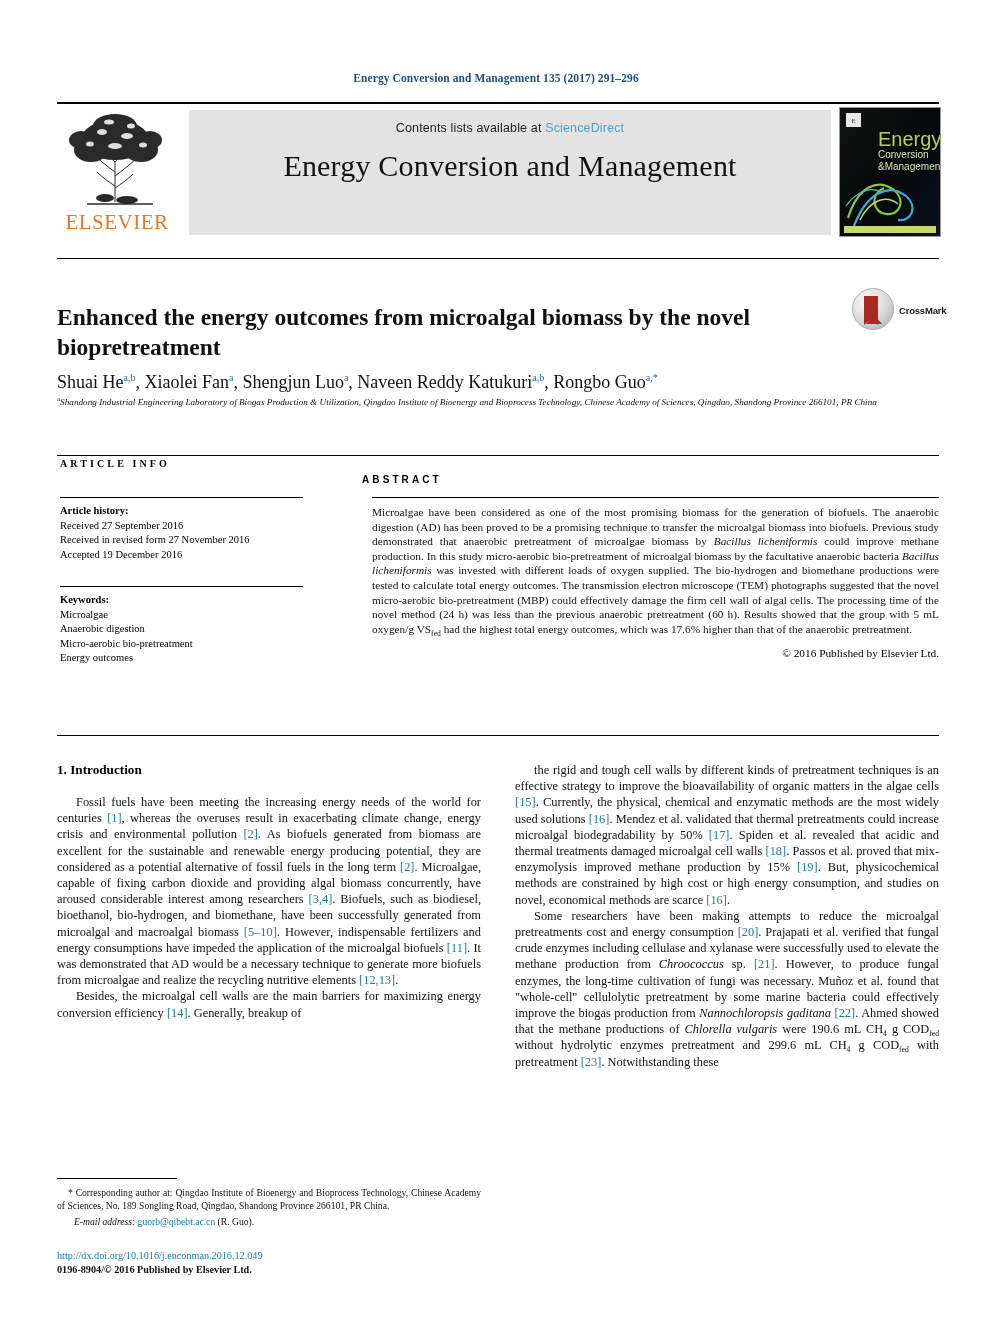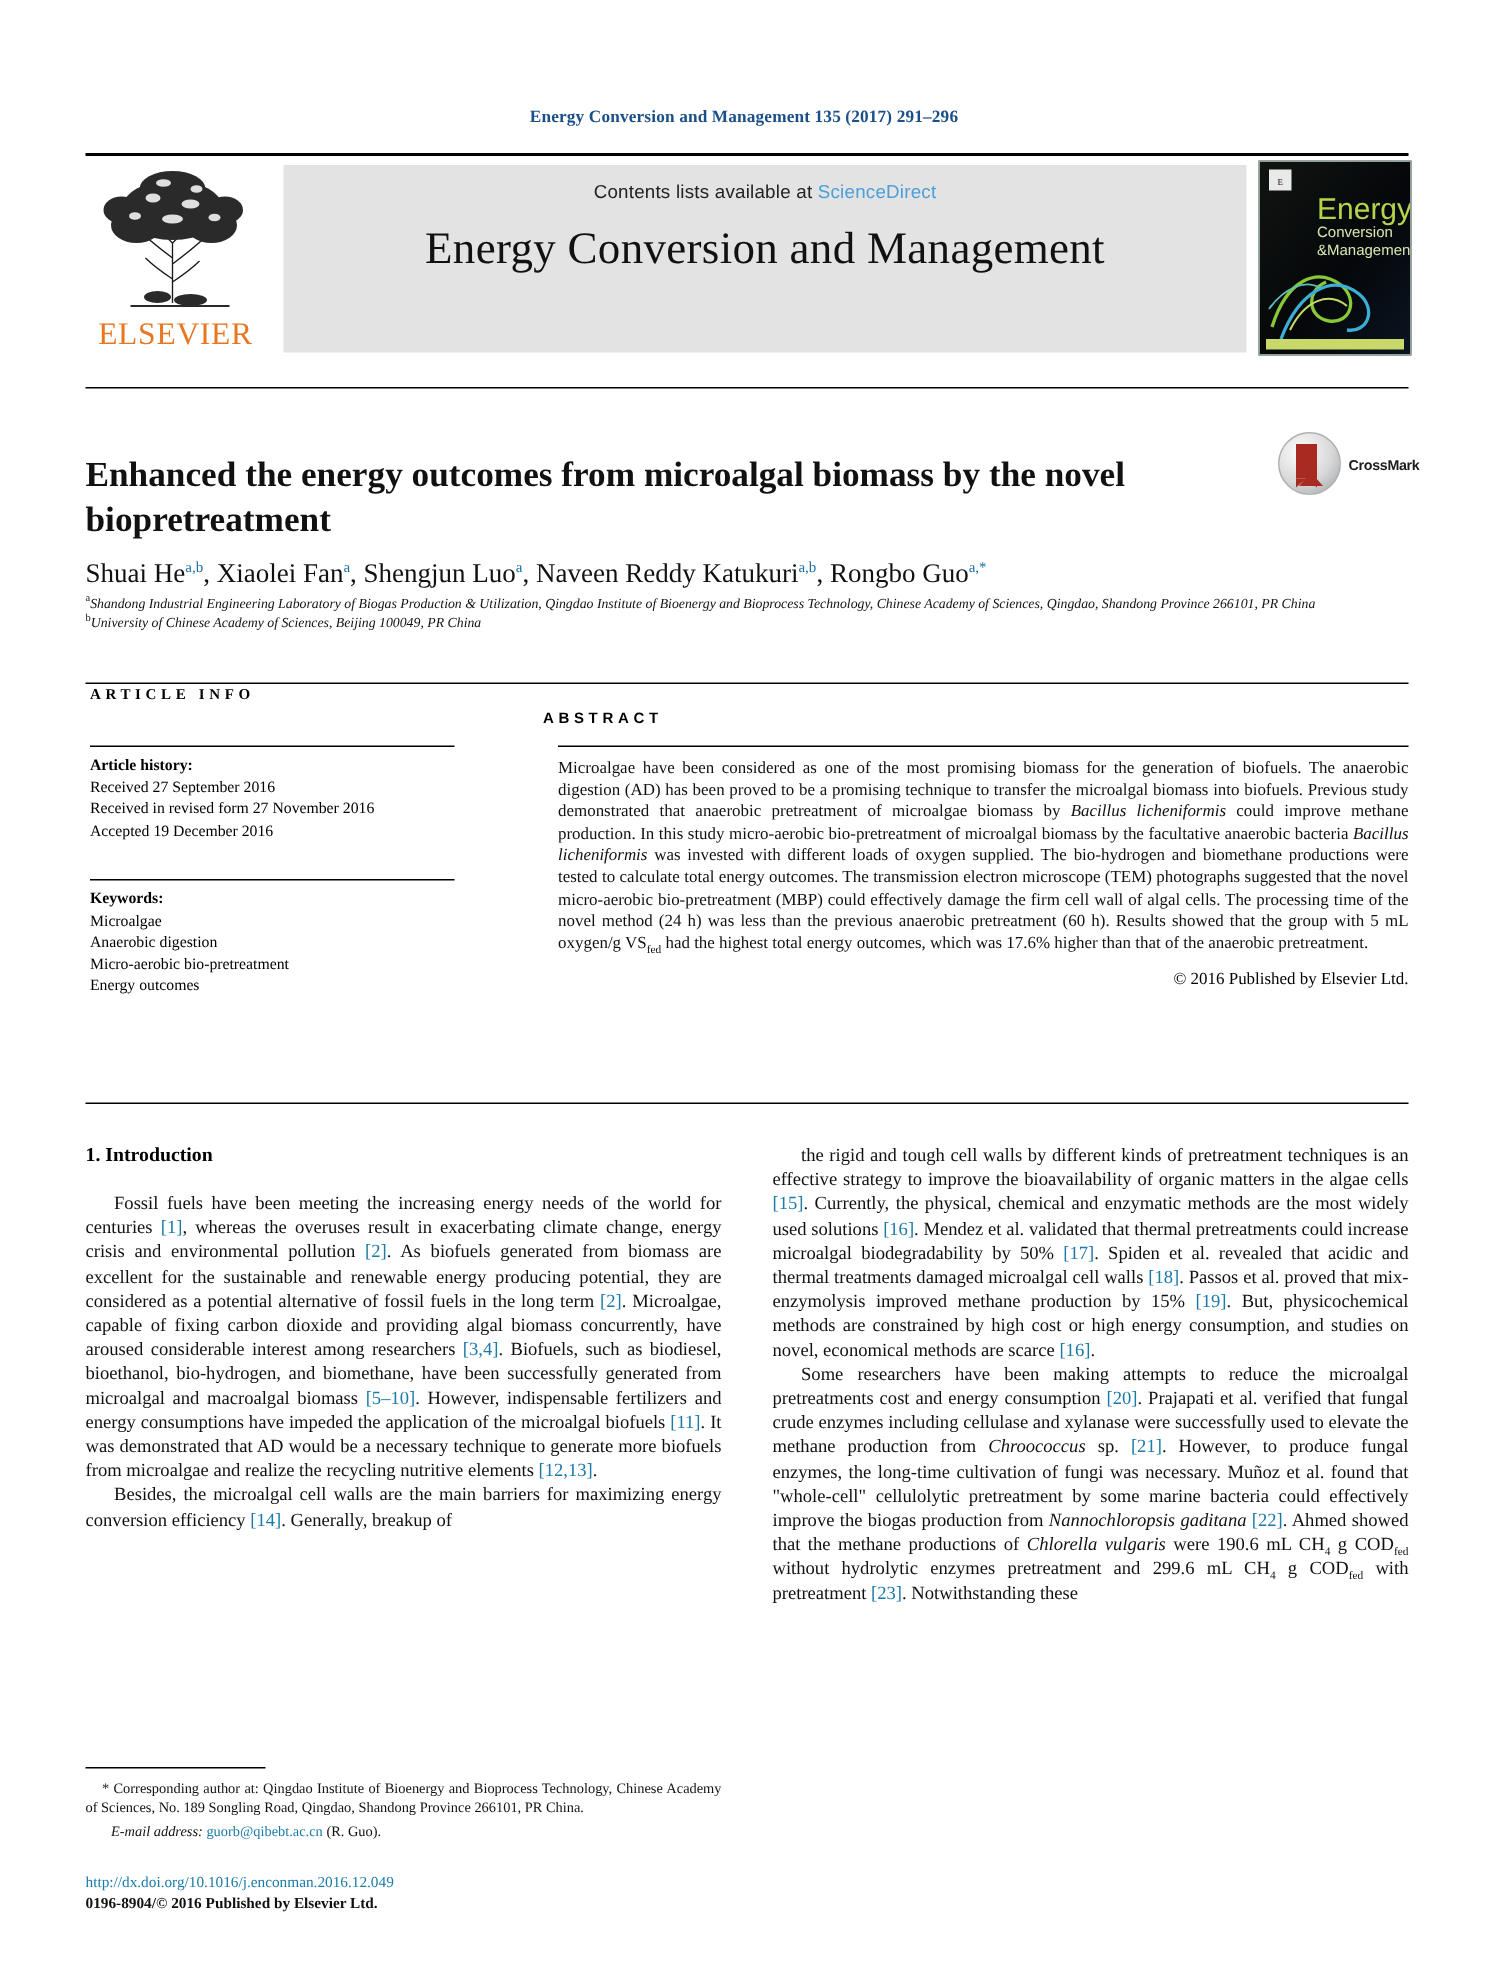--- a/index.html
+++ b/index.html
@@ -420,21 +420,20 @@
     <div class="cm-badge">
       <div class="cm-ribbon"></div>
       <div class="cm-tri"></div>
     </div>
     <div class="cm-label">CrossMark</div>
   </div>
 
   <div class="authors"><span>Shuai He</span><sup>a,b</sup>, <span>Xiaolei Fan</span><sup>a</sup>, <span>Shengjun Luo</span><sup>a</sup>, <span>Naveen Reddy Katukuri</span><sup>a,b</sup>, <span>Rongbo Guo</span><sup>a,*</sup></div>
   <div class="affils">
       <div><sup>a</sup>Shandong Industrial Engineering Laboratory of Biogas Production &amp; Utilization, Qingdao Institute of Bioenergy and Bioprocess Technology, Chinese Academy of Sciences, Qingdao, Shandong Province 266101, PR China</div>
-      <div><sup>b</sup>University of Chinese Academy of Sciences, Beijing 100049, PR China</div>
     </div>
 
   <div class="info-rule-top"></div>
   <div class="hdr-info">ARTICLE INFO</div>
   <div class="hdr-abs">ABSTRACT</div>
 
   <div class="info-col">
     <div class="info-sep"></div>
     <div class="info-head">Article history:</div>
     <div>

